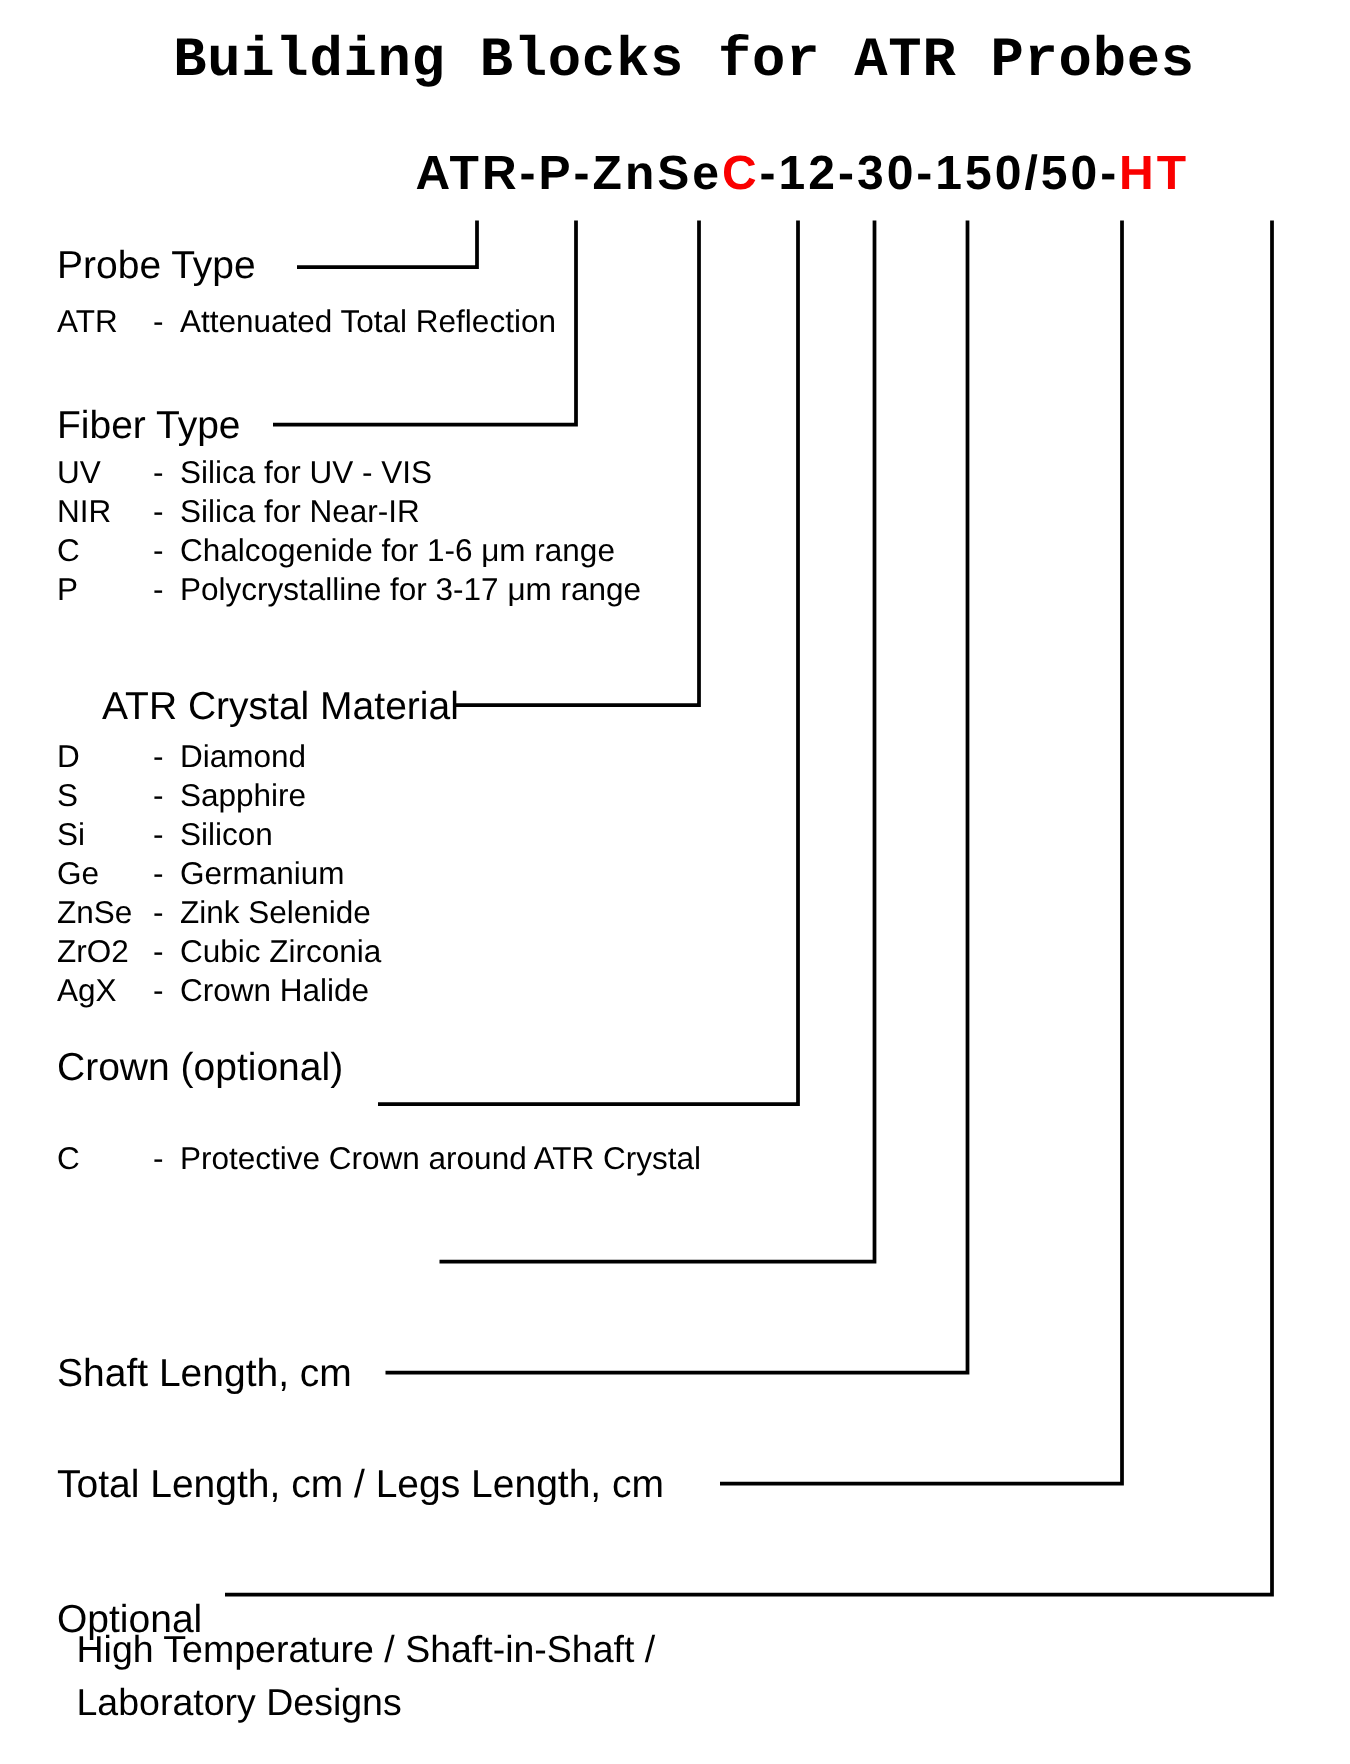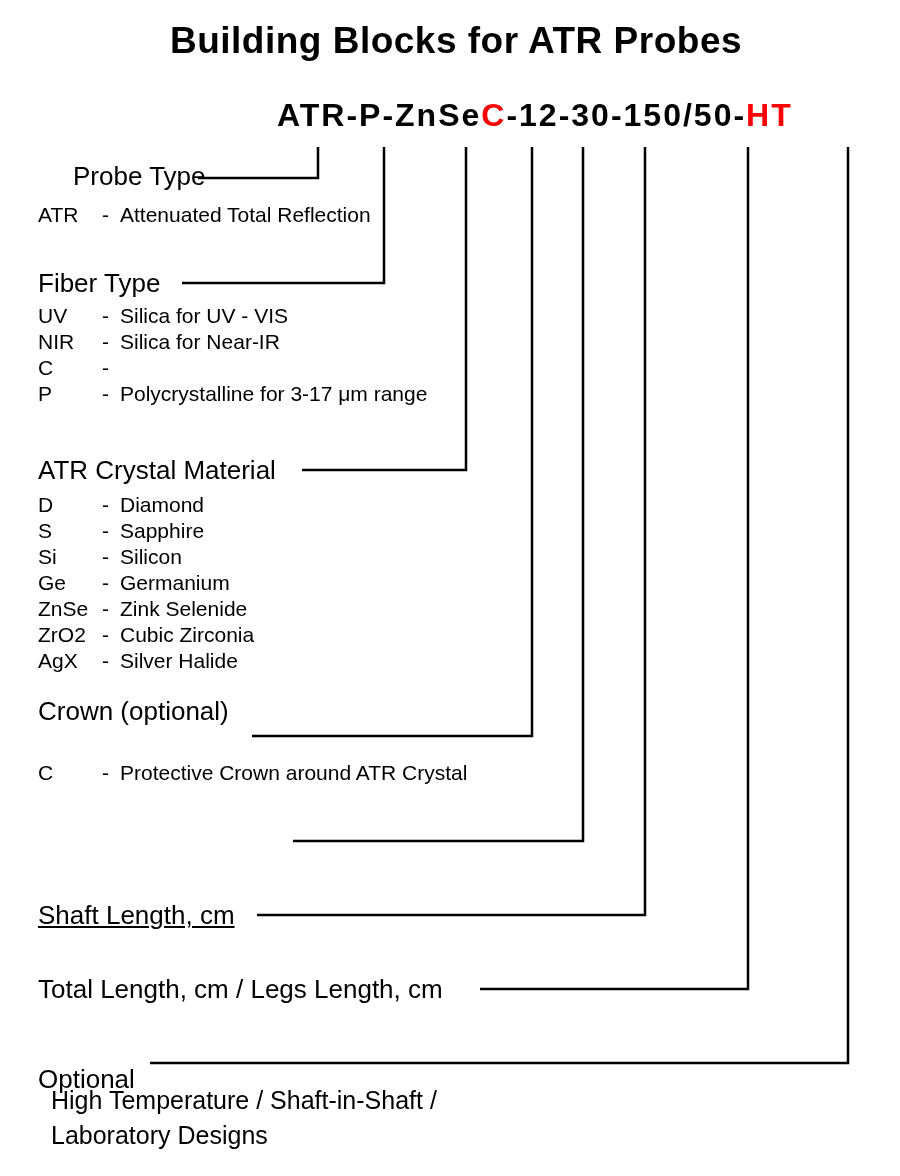--- a/index.html
+++ b/index.html
@@ -1,44 +1,44 @@
 <!DOCTYPE html>
 <html style="--highlight: #fa0000; --text: #000000; --background: #ffffff;"><head>
 <meta charset="utf-8">
 <style>
   :root { --highlight:#fa0000; --text:#000000; --background:#ffffff; }
   * { margin:0; padding:0; box-sizing:border-box; }
   body { background:var(--background); font-family:"Liberation Sans","DejaVu Sans",sans-serif; color:var(--text); }
   .page { position:relative; width:900px; height:1176px; background:var(--background); overflow:hidden; }
 
   .title { position:absolute; top:17px; left:0; width:900px; text-align:center; padding-left:12px;
-           font-size:37px; font-weight:bold; letter-spacing:0.5px; line-height:48px; white-space:nowrap; }
+           font-size:37px; font-weight:bold; letter-spacing:0.5px; line-height:48px; white-space:nowrap;font-family:Liberation Mono, monospace; }
 
   .part-number { position:absolute; top:96px; left:277px; font-size:32px; font-weight:bold;
                  letter-spacing:2px; line-height:38px; white-space:nowrap; }
   .part-number .seg { color:var(--text); }
   .part-number .seg.red { color:var(--highlight); }
 
   svg.connectors { position:absolute; top:0; left:0; pointer-events:none; }
   svg.connectors polyline { fill:none; stroke:#000; stroke-width:2.5; }
 
   .section-heading { position:absolute; left:38px; font-size:26px; line-height:32px; white-space:nowrap; }
   .items { position:absolute; left:38px; }
   .item { display:flex; font-size:21px; line-height:26px; white-space:nowrap; }
   .item .code { width:64px; flex:0 0 auto; }
   .item .dash { width:18px; flex:0 0 auto; }
   .notes { position:absolute; left:51px; font-size:25px; line-height:35px; white-space:nowrap; }
 
   
-  .s0-h { top:160px;margin-left:35px; } .s0-items { top:202px; }
+  .s0-h { top:160px; } .s0-items { top:202px; }
   .s1-h { top:267px; } .s1-items { top:303px; }
-  .s2-h { top:454px; } .s2-items { top:492px; }
+  .s2-h { top:454px;margin-left:30px; } .s2-items { top:492px; }
   .s3-h { top:695px; } .s3-items { top:760px; }
   .s4-h { top:825px; }
-  .s5-h { top:899px;text-decoration:underline; }
+  .s5-h { top:899px; }
   .s6-h { top:973px; }
   .s7-h { top:1047px;margin-top:16px; } .s7-notes { top:1083px; }
 </style>
 </head>
 <body>
 
 <div class="page">
 
   <h1 class="title">Building Blocks for ATR Probes</h1>
 
@@ -74,20 +74,21 @@
       <span class="desc">Silica for UV - VIS</span>
     </div>
     <div class="item">
       <span class="code">NIR</span>
       <span class="dash">-</span>
       <span class="desc">Silica for Near-IR</span>
     </div>
     <div class="item">
       <span class="code">C</span>
       <span class="dash">-</span>
+      <span class="desc">Chalcogenide for 1-6 μm range</span>
     </div>
     <div class="item">
       <span class="code">P</span>
       <span class="dash">-</span>
       <span class="desc">Polycrystalline for 3-17 μm range</span>
     </div>
   </div>
 
   <div class="section-heading s2-h">ATR Crystal Material</div>
   <div class="items s2-items">
@@ -117,21 +118,21 @@
       <span class="desc">Zink Selenide</span>
     </div>
     <div class="item">
       <span class="code">ZrO2</span>
       <span class="dash">-</span>
       <span class="desc">Cubic Zirconia</span>
     </div>
     <div class="item">
       <span class="code">AgX</span>
       <span class="dash">-</span>
-      <span class="desc">Silver Halide</span>
+      <span class="desc">Crown Halide</span>
     </div>
   </div>
 
   <div class="section-heading s3-h">Crown (optional)</div>
   <div class="items s3-items">
     <div class="item">
       <span class="code">C</span>
       <span class="dash">-</span>
       <span class="desc">Protective Crown around ATR Crystal</span>
     </div>

